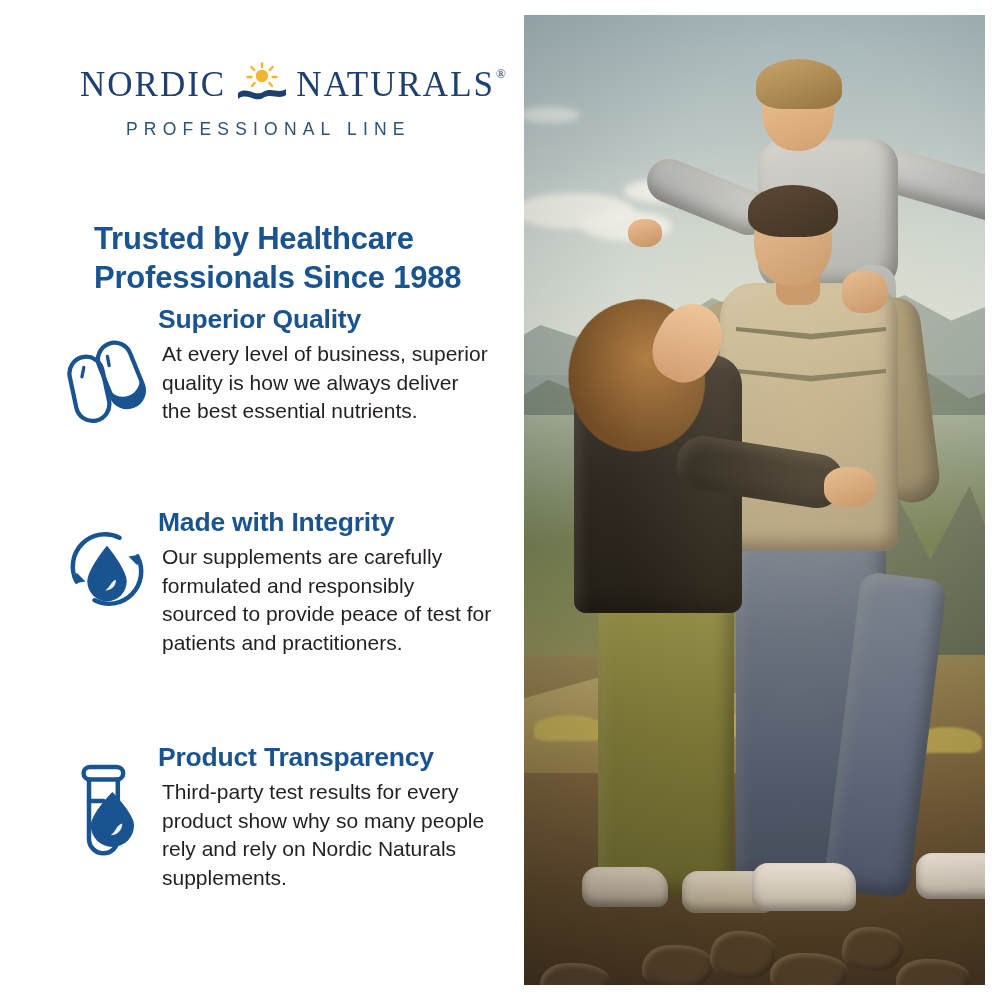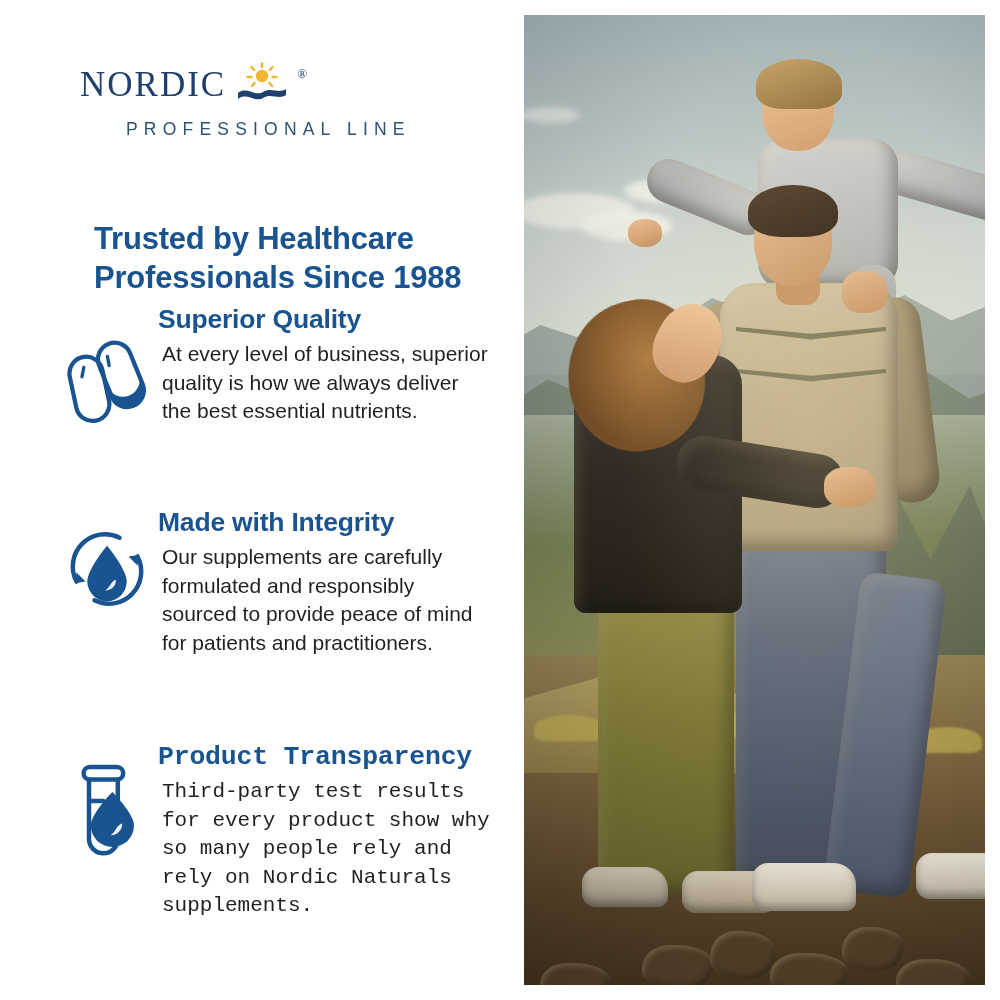--- a/index.html
+++ b/index.html
@@ -121,21 +121,21 @@
   .feature-text {
     font-size: 21px;
     line-height: 1.36;
     color: #231f20;
     margin: 4px;
     font-weight: 400;
   }
 
   #feature-1 { top: 305px; }
   #feature-2 { top: 508px; }
-  #feature-3 { top: 743px; font-family: Liberation Mono, monospace; }
+  #feature-3 { top: 743px; }
 
   
   .photo-frame {
     position: absolute;
     left: 524px;
     top: 15px;
     width: 461px;
     height: 970px;
     overflow: hidden;
     background: #9fb0b4;
@@ -404,20 +404,21 @@
                 <line x1="36.5" y1="5" x2="33.8" y2="8"></line>
                 <line x1="11.5" y1="15" x2="15.5" y2="15"></line>
                 <line x1="40.5" y1="15" x2="36.5" y2="15"></line>
                 <line x1="16" y1="24" x2="18.6" y2="21"></line>
                 <line x1="36" y1="24" x2="33.4" y2="21"></line>
               </g>
             </g>
             <path d="M2 31 C11 24, 19 35, 27 30 C35 25, 43 32, 50 27 L50 33 C43 38, 35 31, 27 36 C19 41, 11 30, 2 37 Z" fill="#1f3f6e"></path>
           </svg>
         </span>
+        <span class="logo-word">NATURALS</span>
           <span class="logo-reg">®</span>
       </div>
       <div class="logo-sub">PROFESSIONAL LINE</div>
     </div>
 
     <div class="headline">
       <span>Trusted by Healthcare</span><br>
       <span>Professionals Since 1988</span>
     </div>
 
@@ -449,21 +450,21 @@
             <path d="M82 34 A36 36 0 0 1 34 83"></path>
           </g>
           <path d="M14 52 L12 64 L24 62 Z" fill="#1a5490"></path>
           <path d="M82 44 L84 32 L72 34 Z" fill="#1a5490"></path>
           <path d="M48 22 C48 22 70 48 70 62 a22 22 0 0 1 -44 0 C26 48 48 22 48 22 Z" fill="#1a5490"></path>
           <path d="M58 60 C58 68 52 72 46 72 C52 68 52 62 58 60 Z" fill="#ffffff" opacity=".92"></path>
         </svg>
       </div>
       <div class="feature-body">
         <h3 class="feature-title">Made with Integrity</h3>
-        <p class="feature-text">Our supplements are carefully formulated and responsibly sourced to provide peace of mind for patients and practitioners.</p>
+        <p class="feature-text">Our supplements are carefully formulated and responsibly sourced to provide peace of test for patients and practitioners.</p>
       </div>
     </div>
 
     <div class="feature" id="feature-3">
       <div class="feature-icon">
         <svg viewBox="0 0 80 110" width="72" height="100" aria-hidden="true">
           <g fill="none" stroke="#1a5490" stroke-width="5" stroke-linecap="round">
             <rect x="14" y="6" width="44" height="14" rx="7"></rect>
             <path d="M20 20 L20 86 a16 16 0 0 0 32 0 L52 20"></path>
             <path d="M20 44 L36 44"></path>

